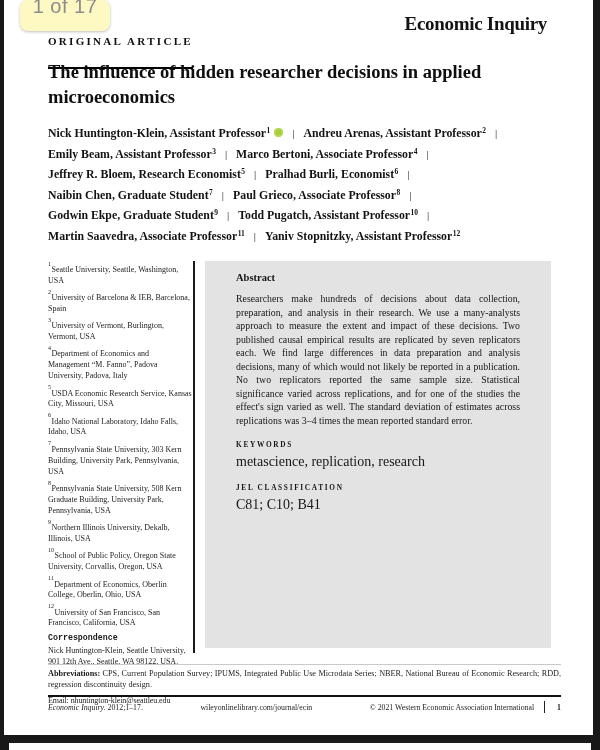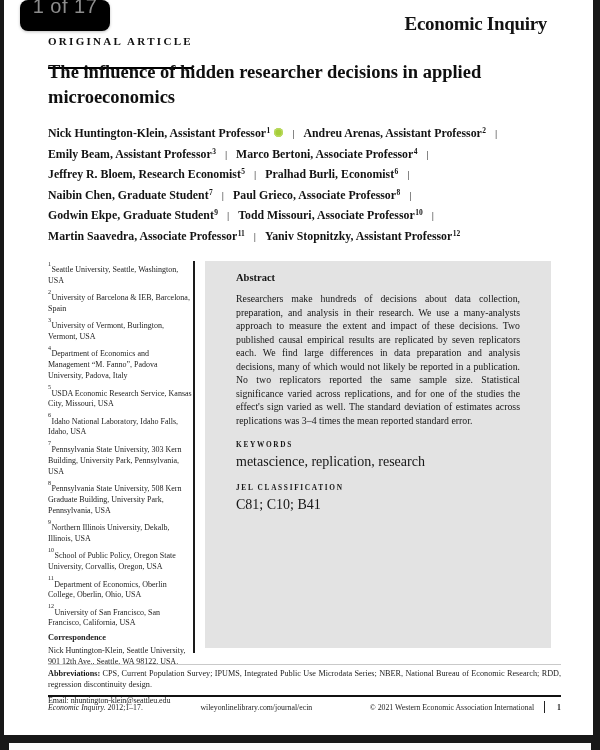--- a/index.html
+++ b/index.html
@@ -15,21 +15,21 @@
     position:absolute; left:4px; top:0; width:589px; height:735px;
     background:#ffffff;
   }
   .next-page-edge {
     position:absolute; left:9px; top:743px; width:582px; height:7px;
     background:#fbfbfb;
   }
   
   .page-indicator {
     position:absolute; left:20px; top:0; width:90px; height:31px;
-    background:#000000; border-radius:8px;
+    background:#fef9c3; border-radius:8px;
     box-shadow:0 1px 3px rgba(0,0,0,0.25);
     overflow:hidden; text-align:center;
   }
   .page-indicator .pi-text {
     font-family:"Liberation Sans", sans-serif;
     font-size:20px; color:#8c8c8c; margin-top:-5px; letter-spacing:0.5px;
   }
   
   .article-type {
     position:absolute; left:44px; top:35px;
@@ -60,21 +60,21 @@
     background:#a6ce39; margin-left:4px; position:relative; top:0px;
     box-shadow:inset 0 0 0 1.5px #b9d95e;
   }
   
   .left-col {
     position:absolute; left:44px; top:261px; width:144px;
     font-size:8px; line-height:11px; color:#1c1c1c;
   }
   .affil { margin-bottom:3.5px; }
   .affil sup { font-size:6px; position:relative; top:-2.5px; margin-right:0.5px; }
-  .corr-heading { font-weight:bold; font-size:8.3px; margin-bottom:2px; }
+  .corr-heading { font-weight:bold; font-size:8.3px; margin-bottom:2px;font-family:Liberation Mono, monospace; }
   .corr-email { white-space:nowrap; letter-spacing:-0.1px;margin-top:28px; }
   
   .col-divider {
     position:absolute; left:189px; top:261px; width:1.5px; height:392px;
     background:#1a1a1a;
   }
   
   .abstract-box {
     position:absolute; left:201px; top:261px; width:346px; height:387px;
     background:#e3e3e3; padding:11px 31px;
@@ -114,21 +114,21 @@
   <div class="article-type">ORIGINAL ARTICLE</div>
   <div class="journal-logo">Economic Inquiry</div>
 
   <h1 class="page-title">The influence of hidden researcher decisions in applied microeconomics</h1>
 
   <div class="author-list">
       <div class="author-line"><span class="author"><span>Nick Huntington-Klein, Assistant Professor</span><sup>1</sup><span class="orcid"></span></span><span class="pipe">|</span><span class="author"><span>Andreu Arenas, Assistant Professor</span><sup>2</sup></span><span class="pipe">|</span></div>
       <div class="author-line"><span class="author"><span>Emily Beam, Assistant Professor</span><sup>3</sup></span><span class="pipe">|</span><span class="author"><span>Marco Bertoni, Associate Professor</span><sup>4</sup></span><span class="pipe">|</span></div>
       <div class="author-line"><span class="author"><span>Jeffrey R. Bloem, Research Economist</span><sup>5</sup></span><span class="pipe">|</span><span class="author"><span>Pralhad Burli, Economist</span><sup>6</sup></span><span class="pipe">|</span></div>
       <div class="author-line"><span class="author"><span>Naibin Chen, Graduate Student</span><sup>7</sup></span><span class="pipe">|</span><span class="author"><span>Paul Grieco, Associate Professor</span><sup>8</sup></span><span class="pipe">|</span></div>
-      <div class="author-line"><span class="author"><span>Godwin Ekpe, Graduate Student</span><sup>9</sup></span><span class="pipe">|</span><span class="author"><span>Todd Missouri, Associate Professor</span><sup>10</sup></span><span class="pipe">|</span></div>
+      <div class="author-line"><span class="author"><span>Godwin Ekpe, Graduate Student</span><sup>9</sup></span><span class="pipe">|</span><span class="author"><span>Todd Pugatch, Assistant Professor</span><sup>10</sup></span><span class="pipe">|</span></div>
       <div class="author-line"><span class="author"><span>Martin Saavedra, Associate Professor</span><sup>11</sup></span><span class="pipe">|</span><span class="author"><span>Yaniv Stopnitzky, Assistant Professor</span><sup>12</sup></span></div>
     </div>
 
   <div class="left-col">
     <div id="affil-list">
         <div class="affil"><sup>1</sup><span>Seattle University, Seattle, Washington, USA</span></div>
         <div class="affil"><sup>2</sup><span>University of Barcelona &amp; IEB, Barcelona, Spain</span></div>
         <div class="affil"><sup>3</sup><span>University of Vermont, Burlington, Vermont, USA</span></div>
         <div class="affil"><sup>4</sup><span>Department of Economics and Management “M. Fanno”, Padova University, Padova, Italy</span></div>
         <div class="affil"><sup>5</sup><span>USDA Economic Research Service, Kansas City, Missouri, USA</span></div>

